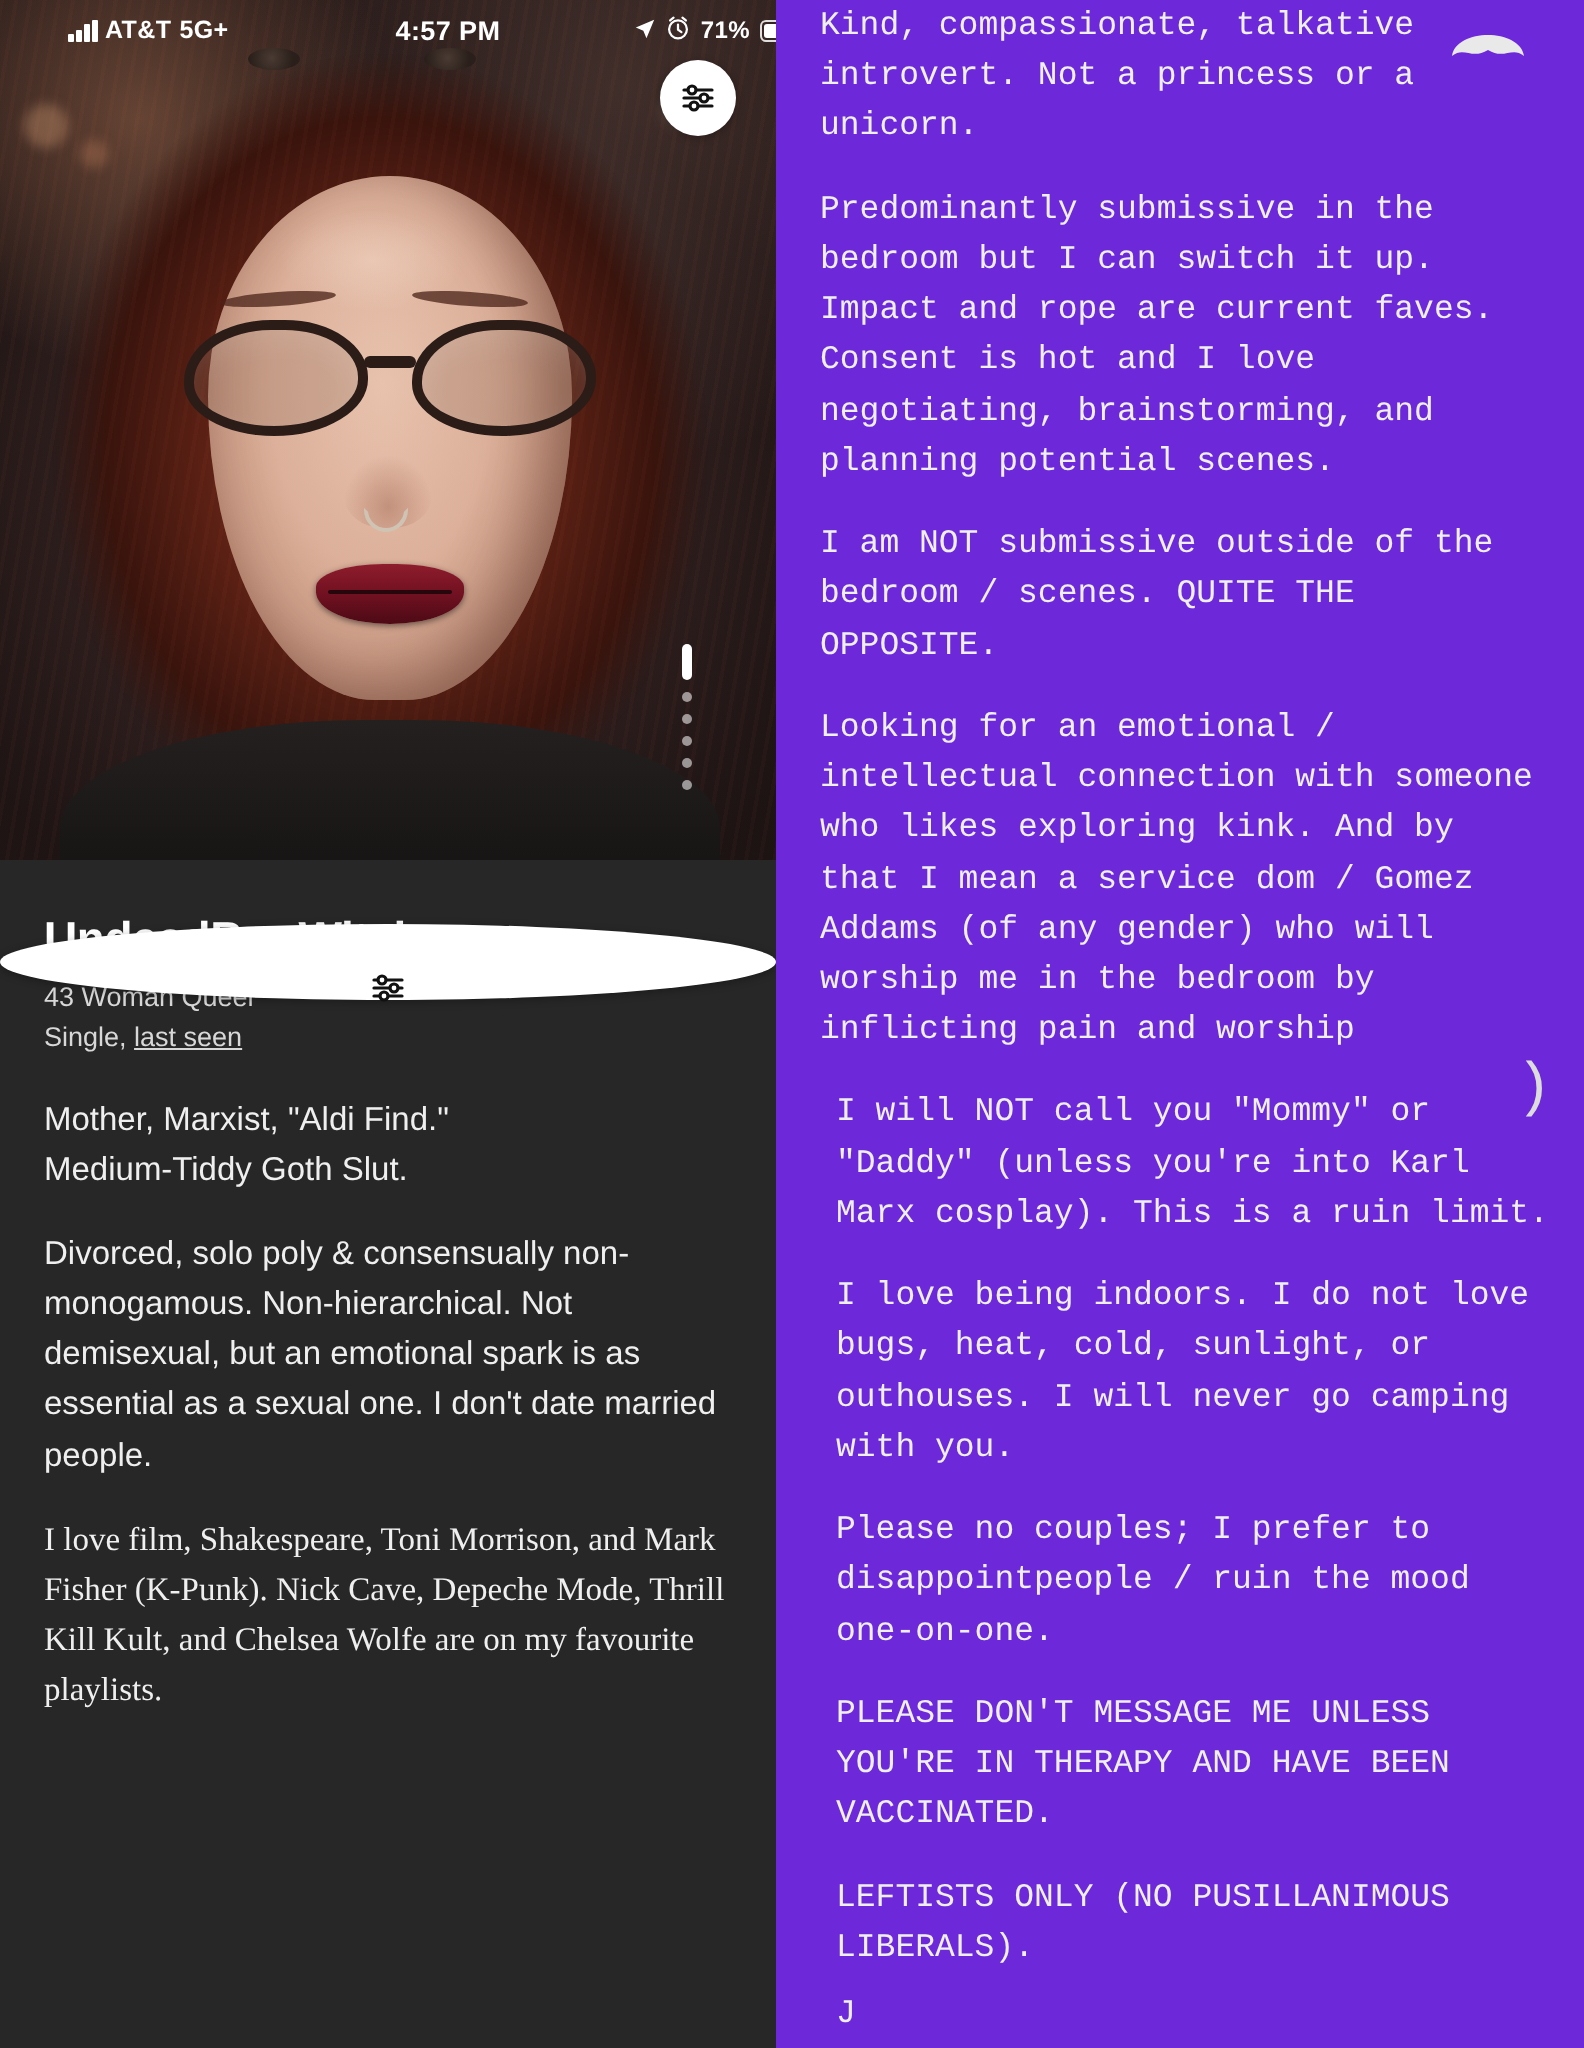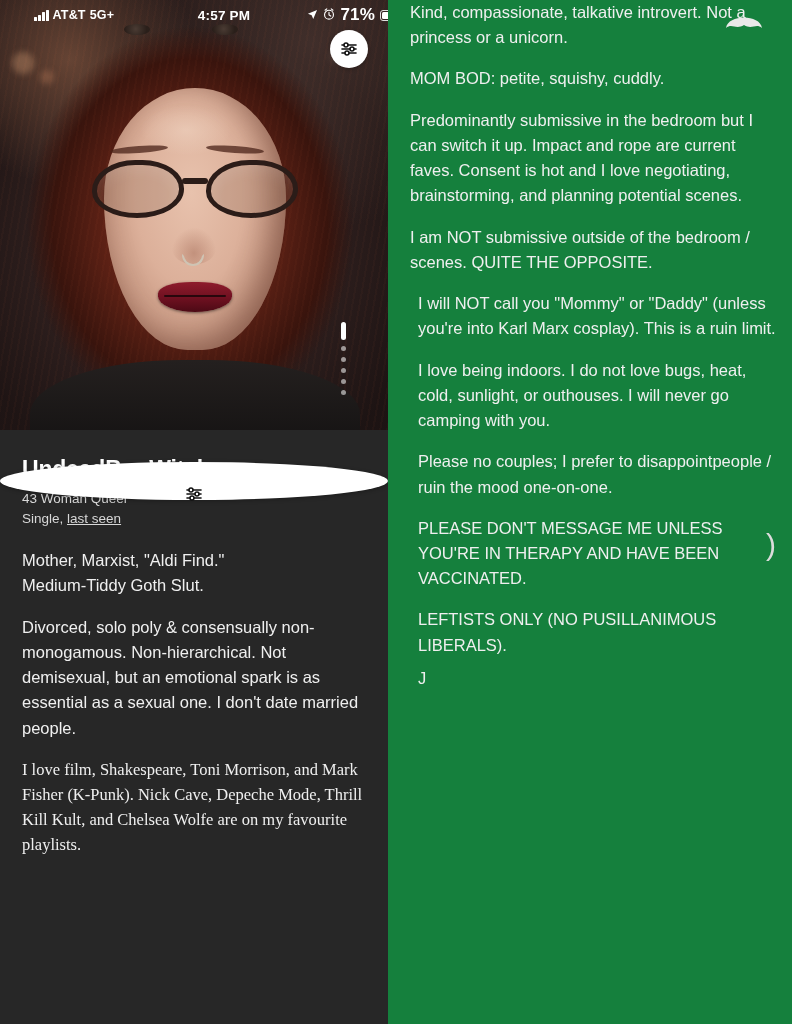--- a/index.html
+++ b/index.html
@@ -58,21 +58,21 @@
     pointer-events: none;
   }
   .status-right {
     margin-left: auto;
     display: flex;
     align-items: center;
     gap: 5px;
     z-index: 2;
   }
   .loc-icon { display: inline-block; }
-  .battery-pct { font-size: 17px; }
+  .battery-pct { font-size: 12px; }
   .battery-shell {
     width: 22px; height: 11px;
     border: 1.2px solid rgba(255,255,255,0.85);
     border-radius: 3px;
     position: relative;
     display: inline-block;
   }
   .battery-shell::after {
     content: "";
     position: absolute;
@@ -297,24 +297,25 @@
   }
   .bio p { margin-bottom: 16px; }
   .bio p:last-child { margin-bottom: 0; font-family: Liberation Serif, serif; }
   .bio p.tight { margin-bottom: 0; }
 
   
   .right-col {
     position: relative;
     width: 404px;
     height: 1024px;
-    background: #15803d;
+    background: #6d28d9;
     padding: 0 16px 0 22px;
     color: #efefef;
     overflow: hidden;
+    font-family: Liberation Mono, monospace;
   }
   .right-col .rtext {
     font-size: 16.5px;
     line-height: 1.53;
   }
   .right-col .rtext p { margin-bottom: 16px; }
   .right-col .block-indent { padding-left: 8px; }
   .umbrella {
     position: absolute;
     right: 26px; top: 8px;
@@ -449,23 +450,23 @@
 
   <div class="right-col">
     <span class="umbrella">
       <svg width="44" height="30" viewBox="0 0 44 30">
         <path d="M4 20 C6 6, 38 6, 40 20 C34 15, 30 22, 22 17 C14 22, 10 15, 4 20 Z" fill="#e9e9e9"></path>
       </svg>
     </span>
 
     <div class="rtext">
       <p>Kind, compassionate, talkative introvert. Not a princess or a unicorn.</p>
-      <p>MOM BOD: petite, squishy, cuddly.</p>
       <p>Predominantly submissive in the bedroom but I can switch it up. Impact and rope are current faves. Consent is hot and I love negotiating, brainstorming, and planning potential scenes.</p>
       <p>I am NOT submissive outside of the bedroom / scenes. QUITE THE OPPOSITE.</p>
+      <p>Looking for an emotional / intellectual connection with someone who likes exploring kink. And by that I mean a service dom / Gomez Addams (of any gender) who will worship me in the bedroom by inflicting pain and worship</p>
       <p class="block-indent">I will NOT call you "Mommy" or "Daddy" (unless you're into Karl Marx cosplay). This is a ruin limit.</p>
       <p class="block-indent">I love being indoors. I do not love bugs, heat, cold, sunlight, or outhouses. I will never go camping with you.</p>
       <p class="block-indent">Please no couples; I prefer to disappointpeople / ruin the mood one-on-one.</p>
       <p class="block-indent">PLEASE DON'T MESSAGE ME UNLESS YOU'RE IN THERAPY AND HAVE BEEN VACCINATED.</p>
       <p class="block-indent">LEFTISTS ONLY (NO PUSILLANIMOUS LIBERALS).</p>
       <div class="trailing block-indent">J</div>
     </div>
 
     <span class="paren">)</span>
   </div>

